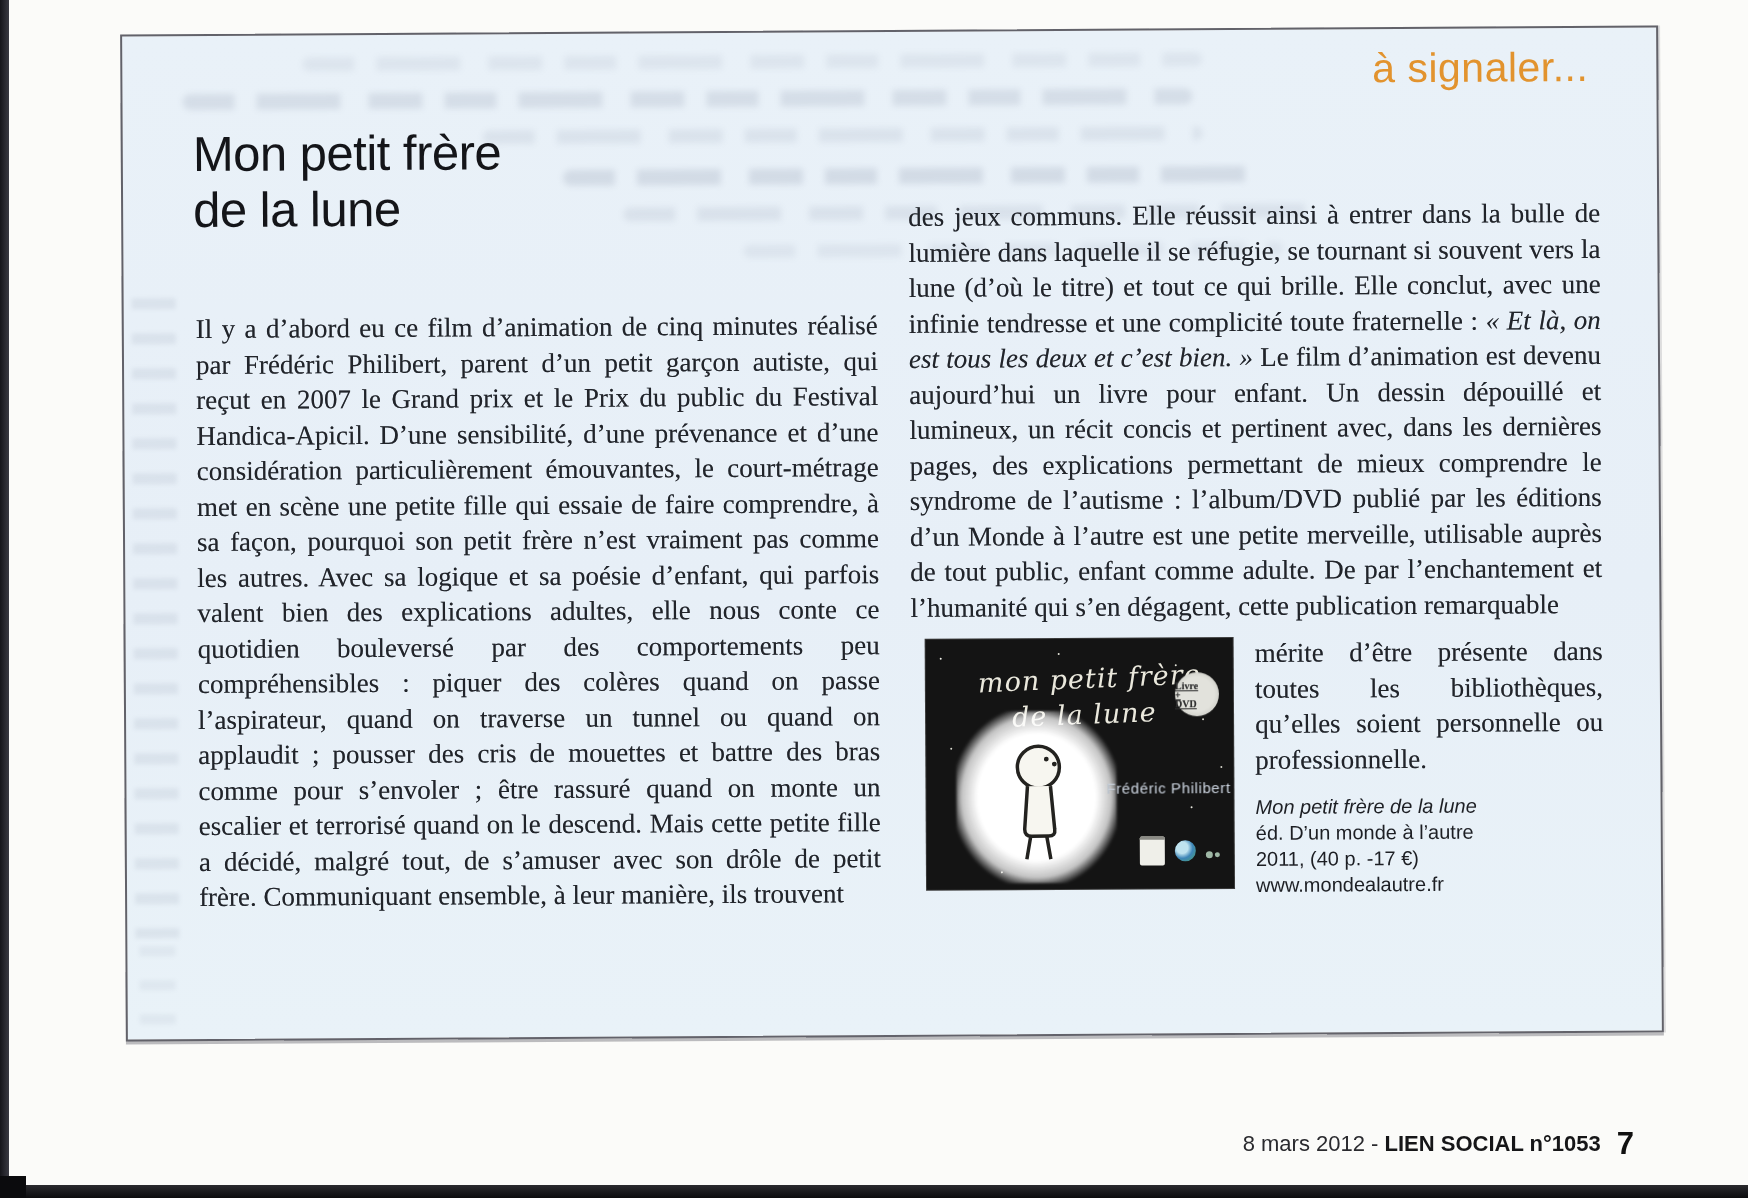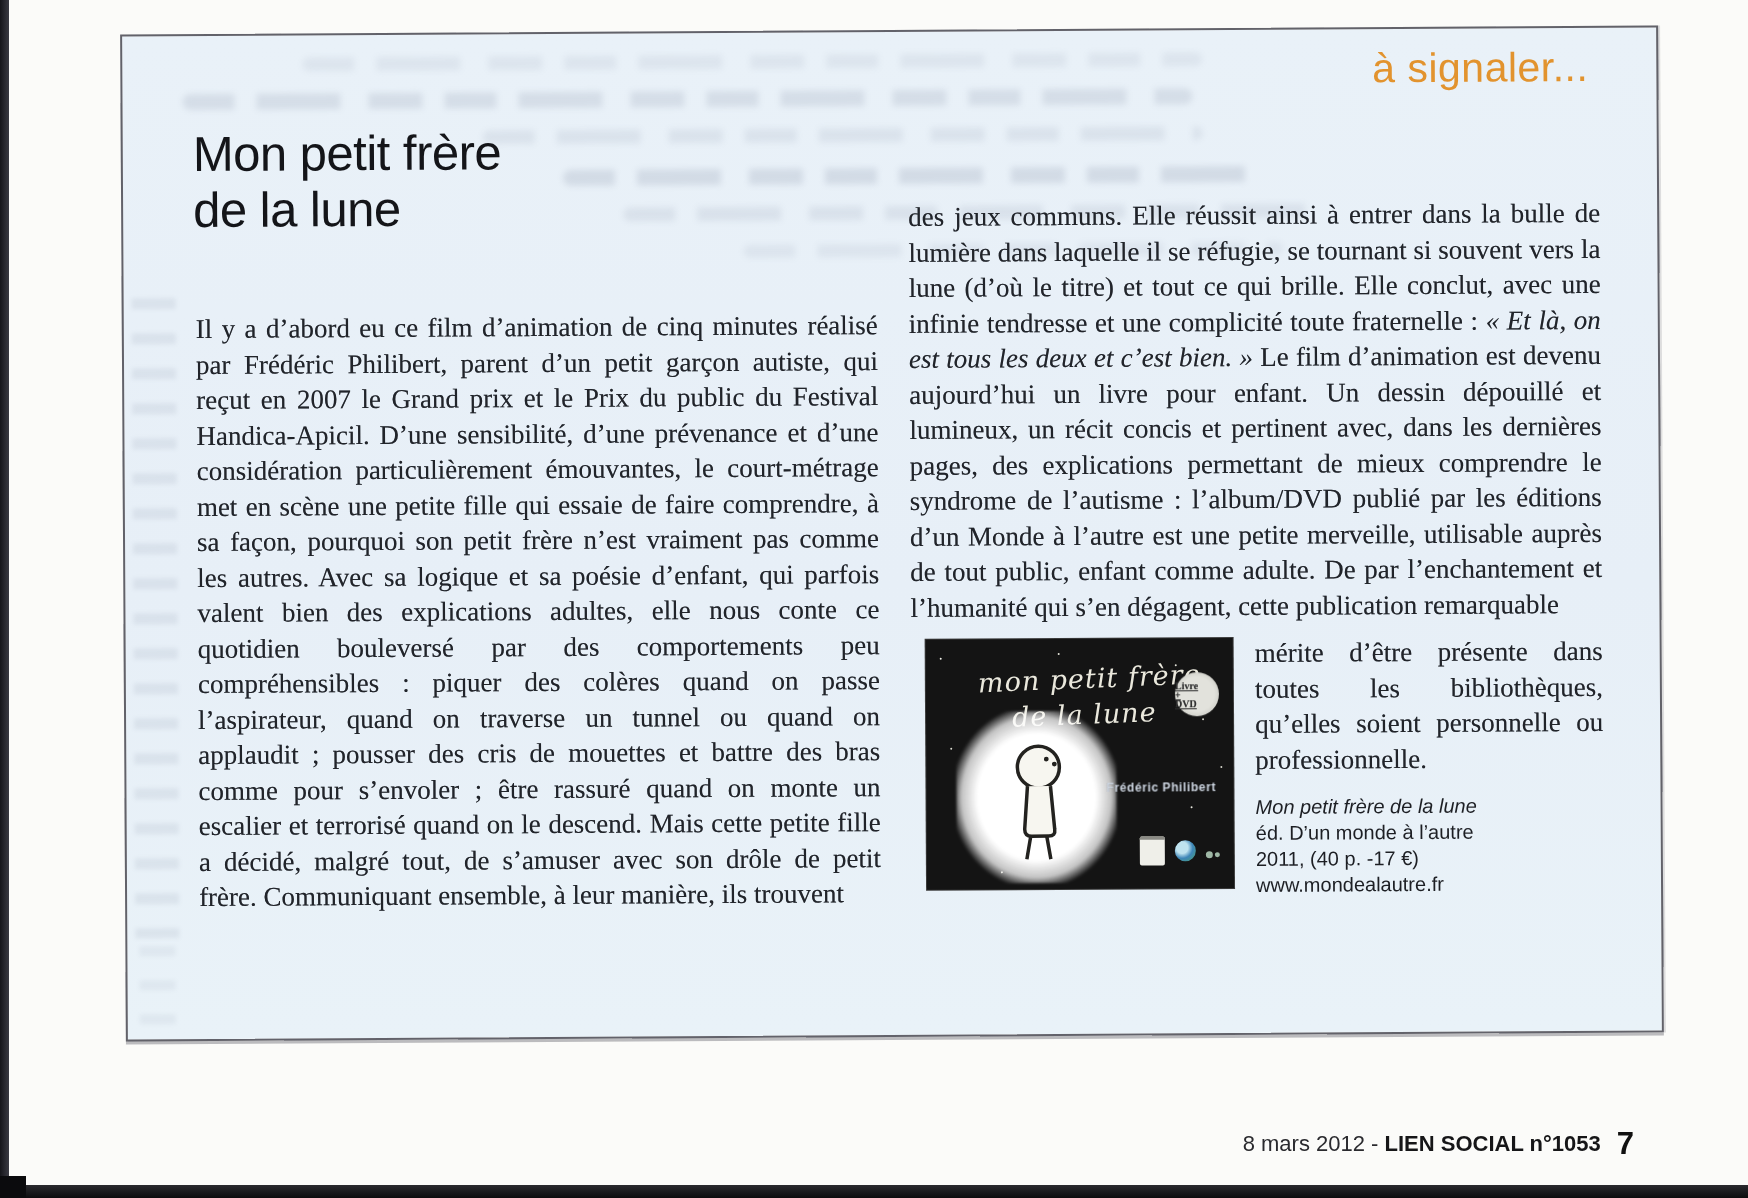--- a/index.html
+++ b/index.html
@@ -87,22 +87,22 @@
     display:flex;flex-direction:column;align-items:flex-start;justify-content:center;
     color:#2e2e2e;font-size:10px;line-height:9px;font-weight:bold;filter:blur(.4px);text-decoration:underline;
   }
   .glow{
     position:absolute;left:30px;top:72px;width:160px;height:172px;
     background:radial-gradient(ellipse at 50% 50%, #ffffff 0 52%, rgba(255,255,255,.75) 66%, rgba(255,255,255,0) 76%);
     filter:blur(1px);
   }
   .child{position:absolute;left:60px;top:92px;width:100px;height:140px;}
   .author{
-    position:absolute;left:180px;top:132px;color:#ccd4df;font-size:12px;letter-spacing:.6px;
-    font-family:"Liberation Sans", sans-serif;filter:blur(.3px);font-weight:bold;
+    position:absolute;left:180px;top:132px;color:#ccd4df;font-size:15px;letter-spacing:.6px;
+    font-family:"Liberation Sans", sans-serif;filter:blur(.3px);
   }
   .logo-a{position:absolute;left:213px;top:198px;width:25px;height:29px;background:#efefe9;border-radius:2px;
     box-shadow:inset 0 8px 0 -5px #8a8a84, inset 0 16px 0 -13px #8a8a84;}
   .logo-b{position:absolute;left:248px;top:202px;width:21px;height:21px;border-radius:50%;
     background:radial-gradient(circle at 35% 35%, #bfe3ef 0 30%, #3e86b8 55%, #4aa06a 100%);
     box-shadow:24px 4px 0 -7px #9fb8a6, 32px 4px 0 -8px #9fb8a6;}
 
   
   .caption{
     margin-top:16px;

